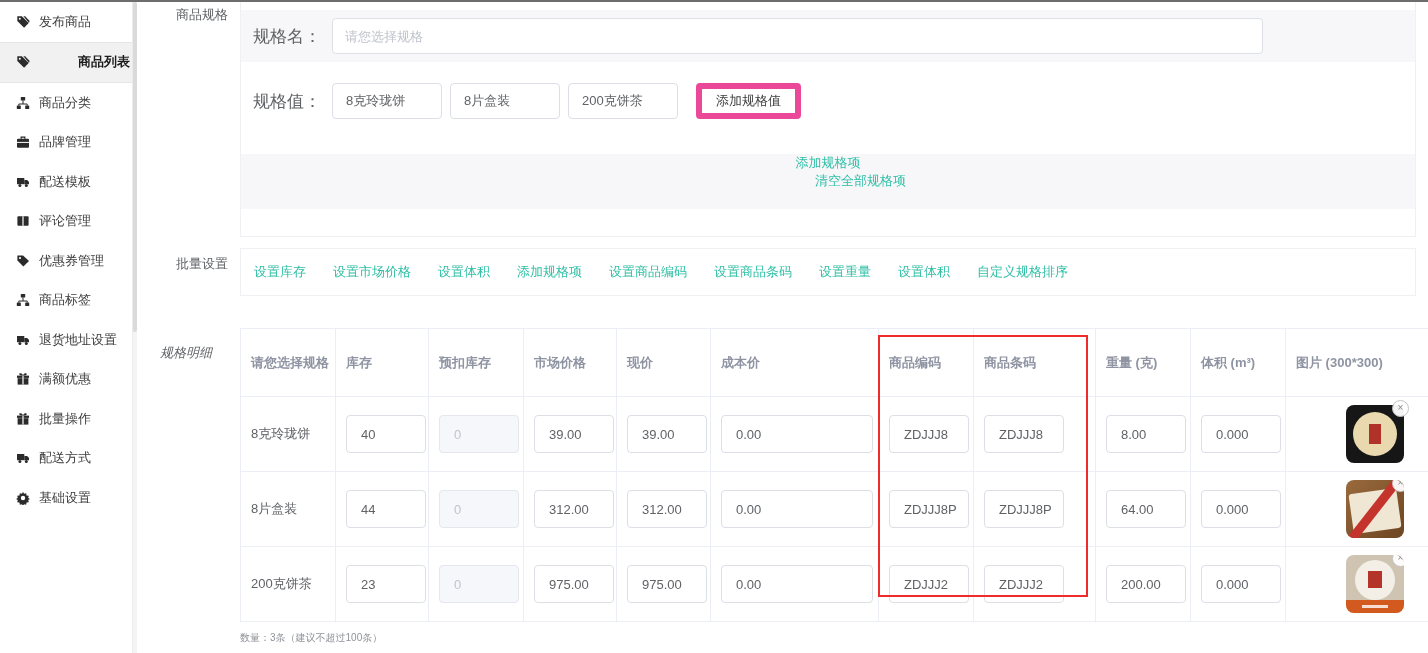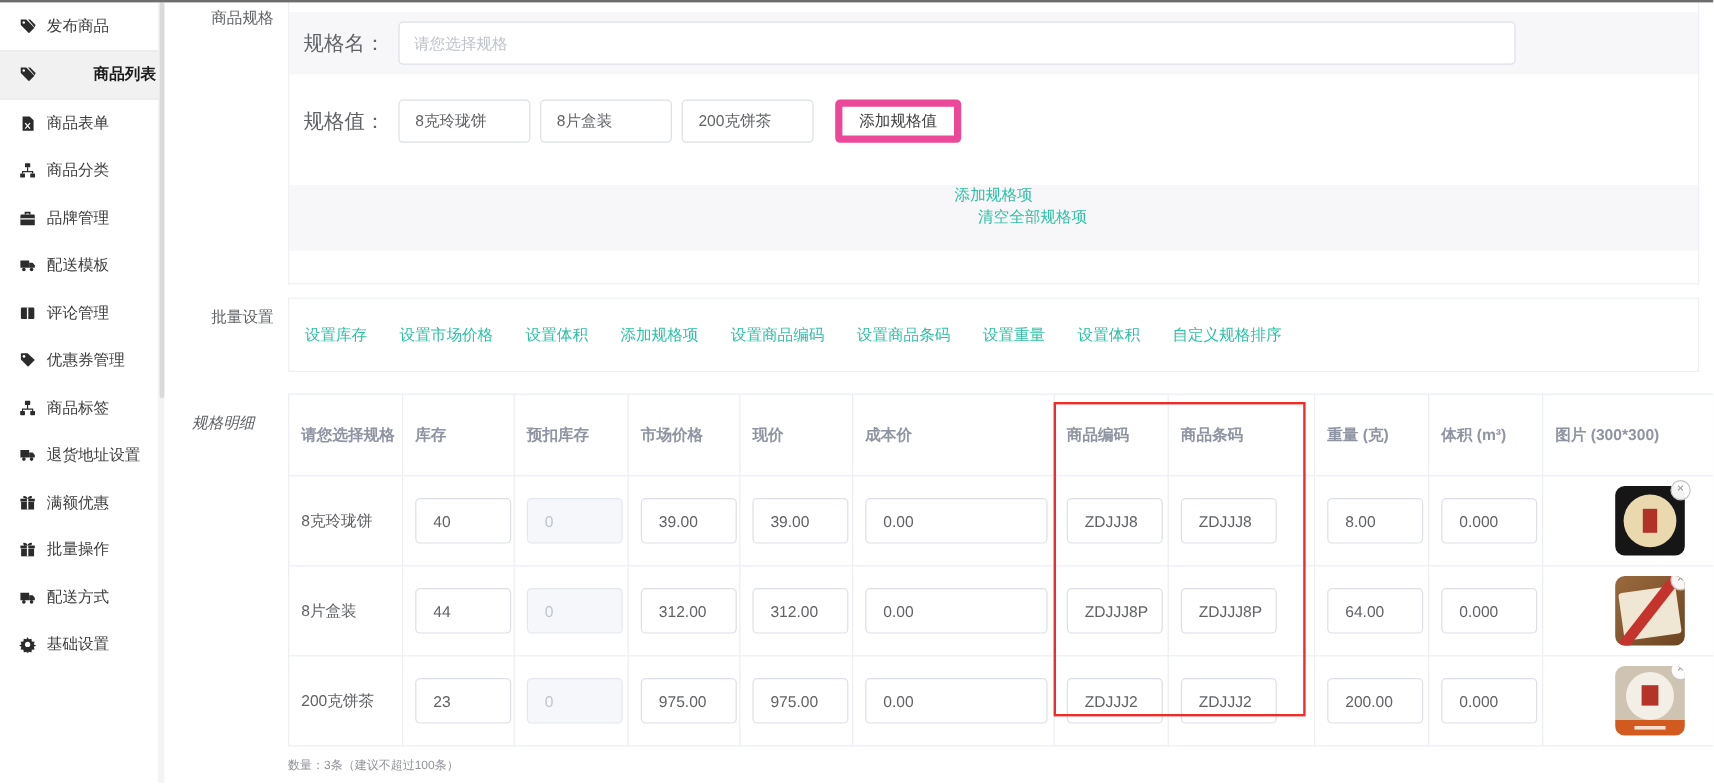--- a/index.html
+++ b/index.html
@@ -32,21 +32,21 @@
       font-size:13px;color:#606266;padding:0 12px;outline:none;box-sizing:content-box;}
   .name-input::placeholder{color:#bfc3ca;}
   .chip{width:110px;height:36px;border:1px solid #dcdfe6;border-radius:4px;background:#fff;font-size:13px;
       color:#606266;padding:0 0 0 13px;margin-right:8px;outline:none;box-sizing:border-box;}
   .add-btn{height:36px;border:6px solid #ec4899;border-radius:4px;background:#fff;font-size:13px;color:#404040;
       padding:0 14px;margin-left:10px;cursor:pointer;font-family:inherit;}
   .tlink{font-size:13px;cursor:pointer;text-decoration:none;}
   .band3 .tlink + .tlink{margin-left:65px;}
 
   
-  .batch-panel{left:240px;top:248px;width:1176px;height:62px;display:flex;align-items:center;padding:0 13px;gap:27px;}
+  .batch-panel{left:240px;top:248px;width:1176px;height:48px;display:flex;align-items:center;padding:0 13px;gap:27px;}
 
   
   .detail-table{position:absolute;left:240px;top:328px;width:1188px;border-collapse:collapse;table-layout:fixed;z-index:1;}
   .detail-table th,.detail-table td{border:1px solid #ebeef5;text-align:left;padding:0 4px 0 10px;vertical-align:middle;box-sizing:border-box;}
   .detail-table th{height:68px;font-size:13px;font-weight:700;color:#8f94a3;word-break:break-all;line-height:1.5;}
   .detail-table td{height:75px;font-size:13px;color:#606266;}
   .cell-input{height:38px;width:80px;border:1px solid #dcdfe6;border-radius:4px;background:#fff;font-size:13px;
       color:#606266;padding:0 4px 0 14px;outline:none;box-sizing:border-box;}
   .cell-input.wide{width:152px;}
   .cell-input:disabled{background:#f5f7fa;border-color:#e4e7ed;color:#c0c4cc;}
@@ -92,29 +92,20 @@
         </div>
         <div class="side-item active">
           <span class="icn">
             <svg viewBox="0 0 14 14" fill="#2b2b2b">
               <path d="M1.3 1.3h4.6l6.8 6.8-4.6 4.6-6.8-6.8z"></path>
               <circle cx="3.8" cy="3.8" r="1" fill="#fff"></circle>
               <path d="M7.4 1.3h1.7l4.6 4.6-.8 1.9z"></path>
             </svg>
           </span>
           <span>商品列表</span>
-        </div>
-        <div class="side-item">
-          <span class="icn">
-            <svg viewBox="0 0 14 14" fill="#2b2b2b">
-              <path d="M2.8 1h5.9L12 4.3V13H2.8z"></path>
-              <path d="M5 6.6l4 4.6M9 6.6l-4 4.6" stroke="#fff" stroke-width="1.1" fill="none"></path>
-            </svg>
-          </span>
-          <span>商品表单</span>
         </div>
         <div class="side-item">
           <span class="icn">
             <svg viewBox="0 0 14 14" fill="#2b2b2b">
               <rect x="4.8" y="1" width="4.4" height="3.4" rx=".5"></rect>
               <rect x="0.8" y="9.6" width="4" height="3.4" rx=".5"></rect>
               <rect x="9.2" y="9.6" width="4" height="3.4" rx=".5"></rect>
               <path d="M7 4.4V8M2.8 9.6V8h8.4v1.6" stroke="#2b2b2b" fill="none"></path>
             </svg>
           </span>

